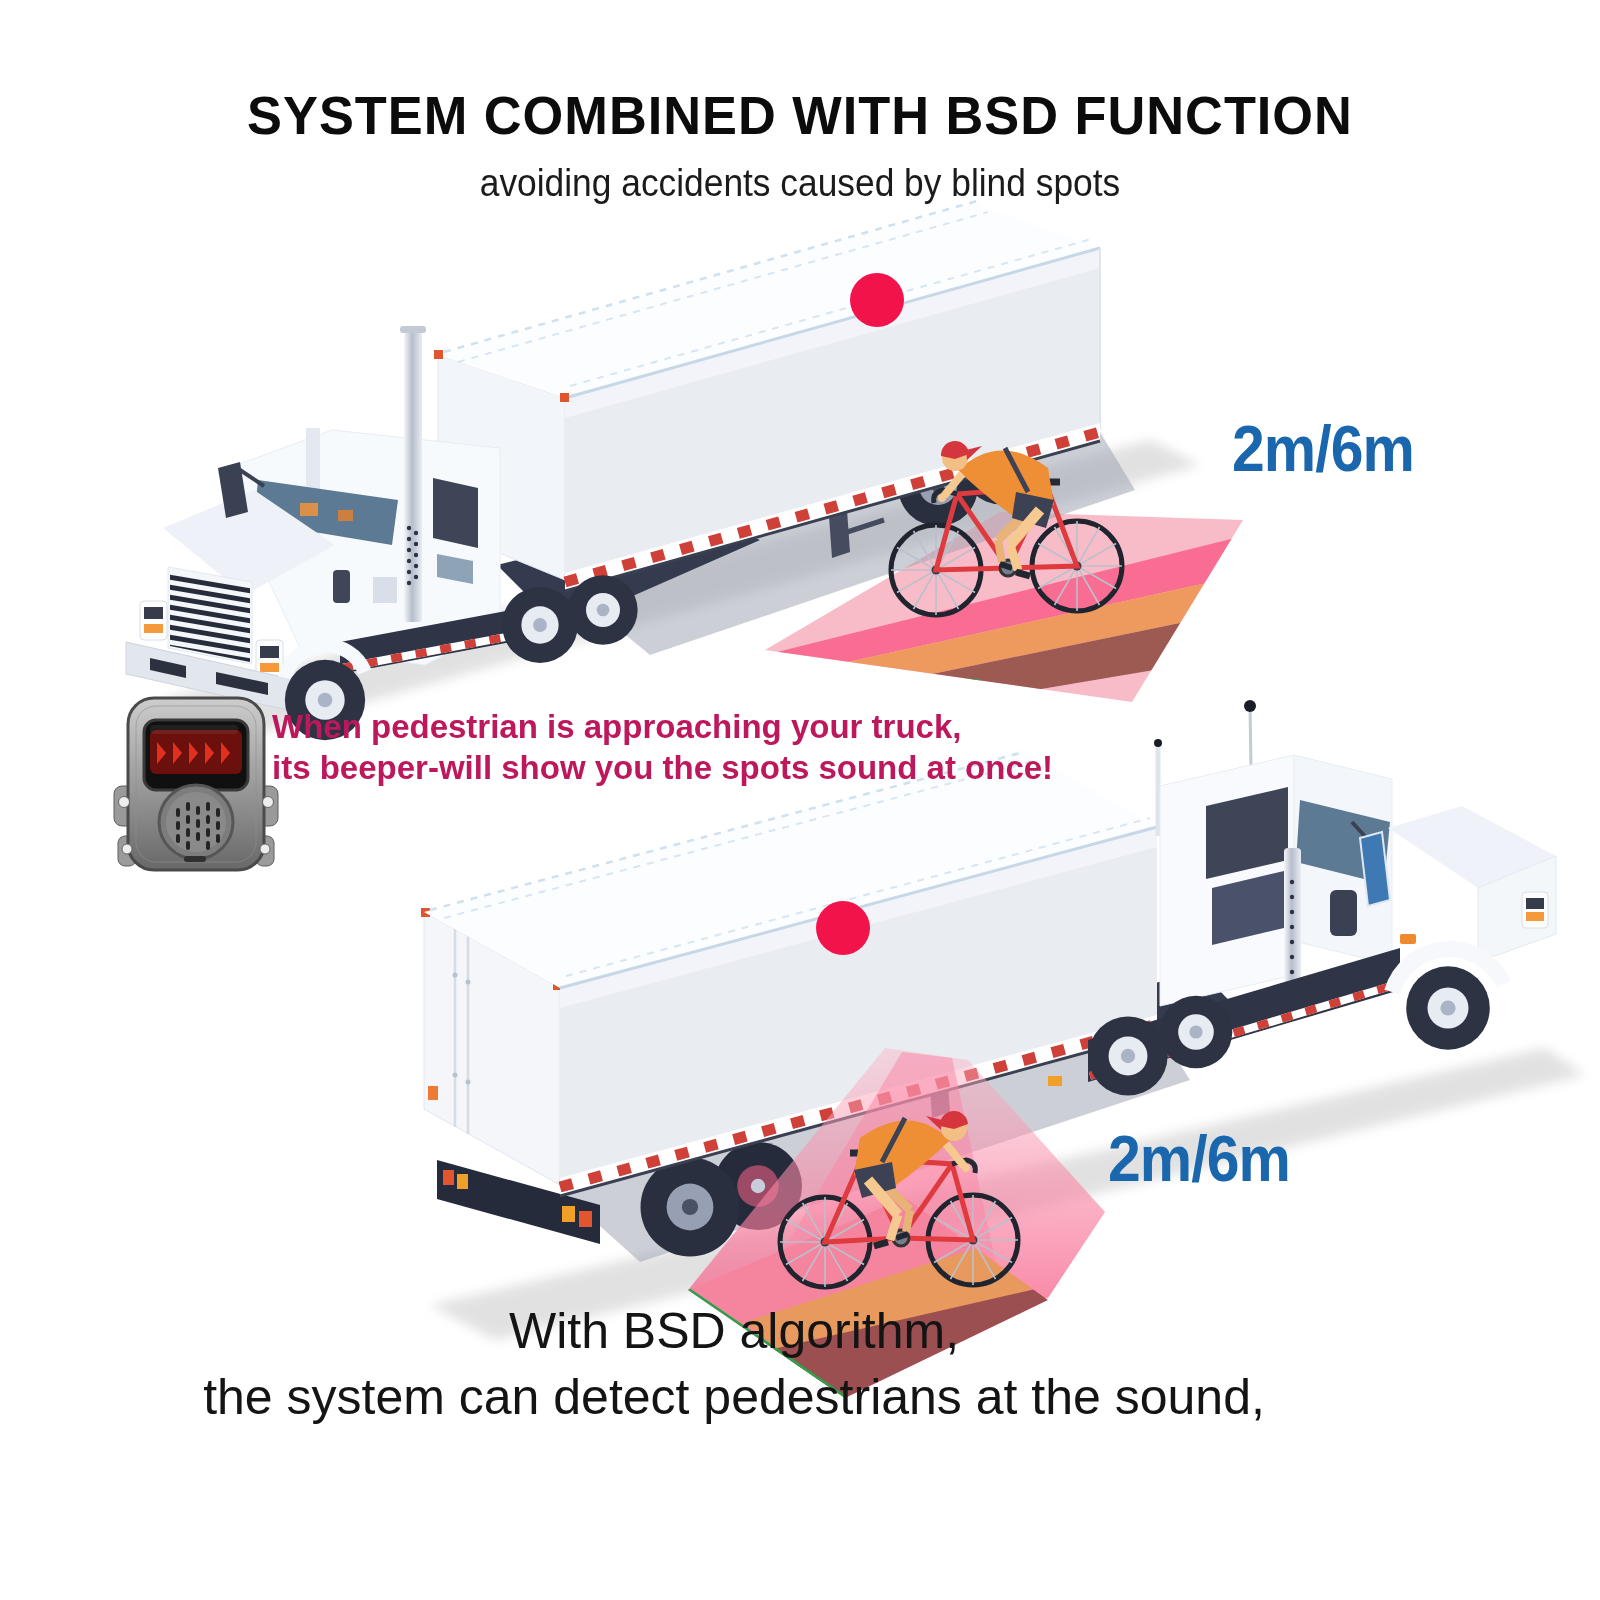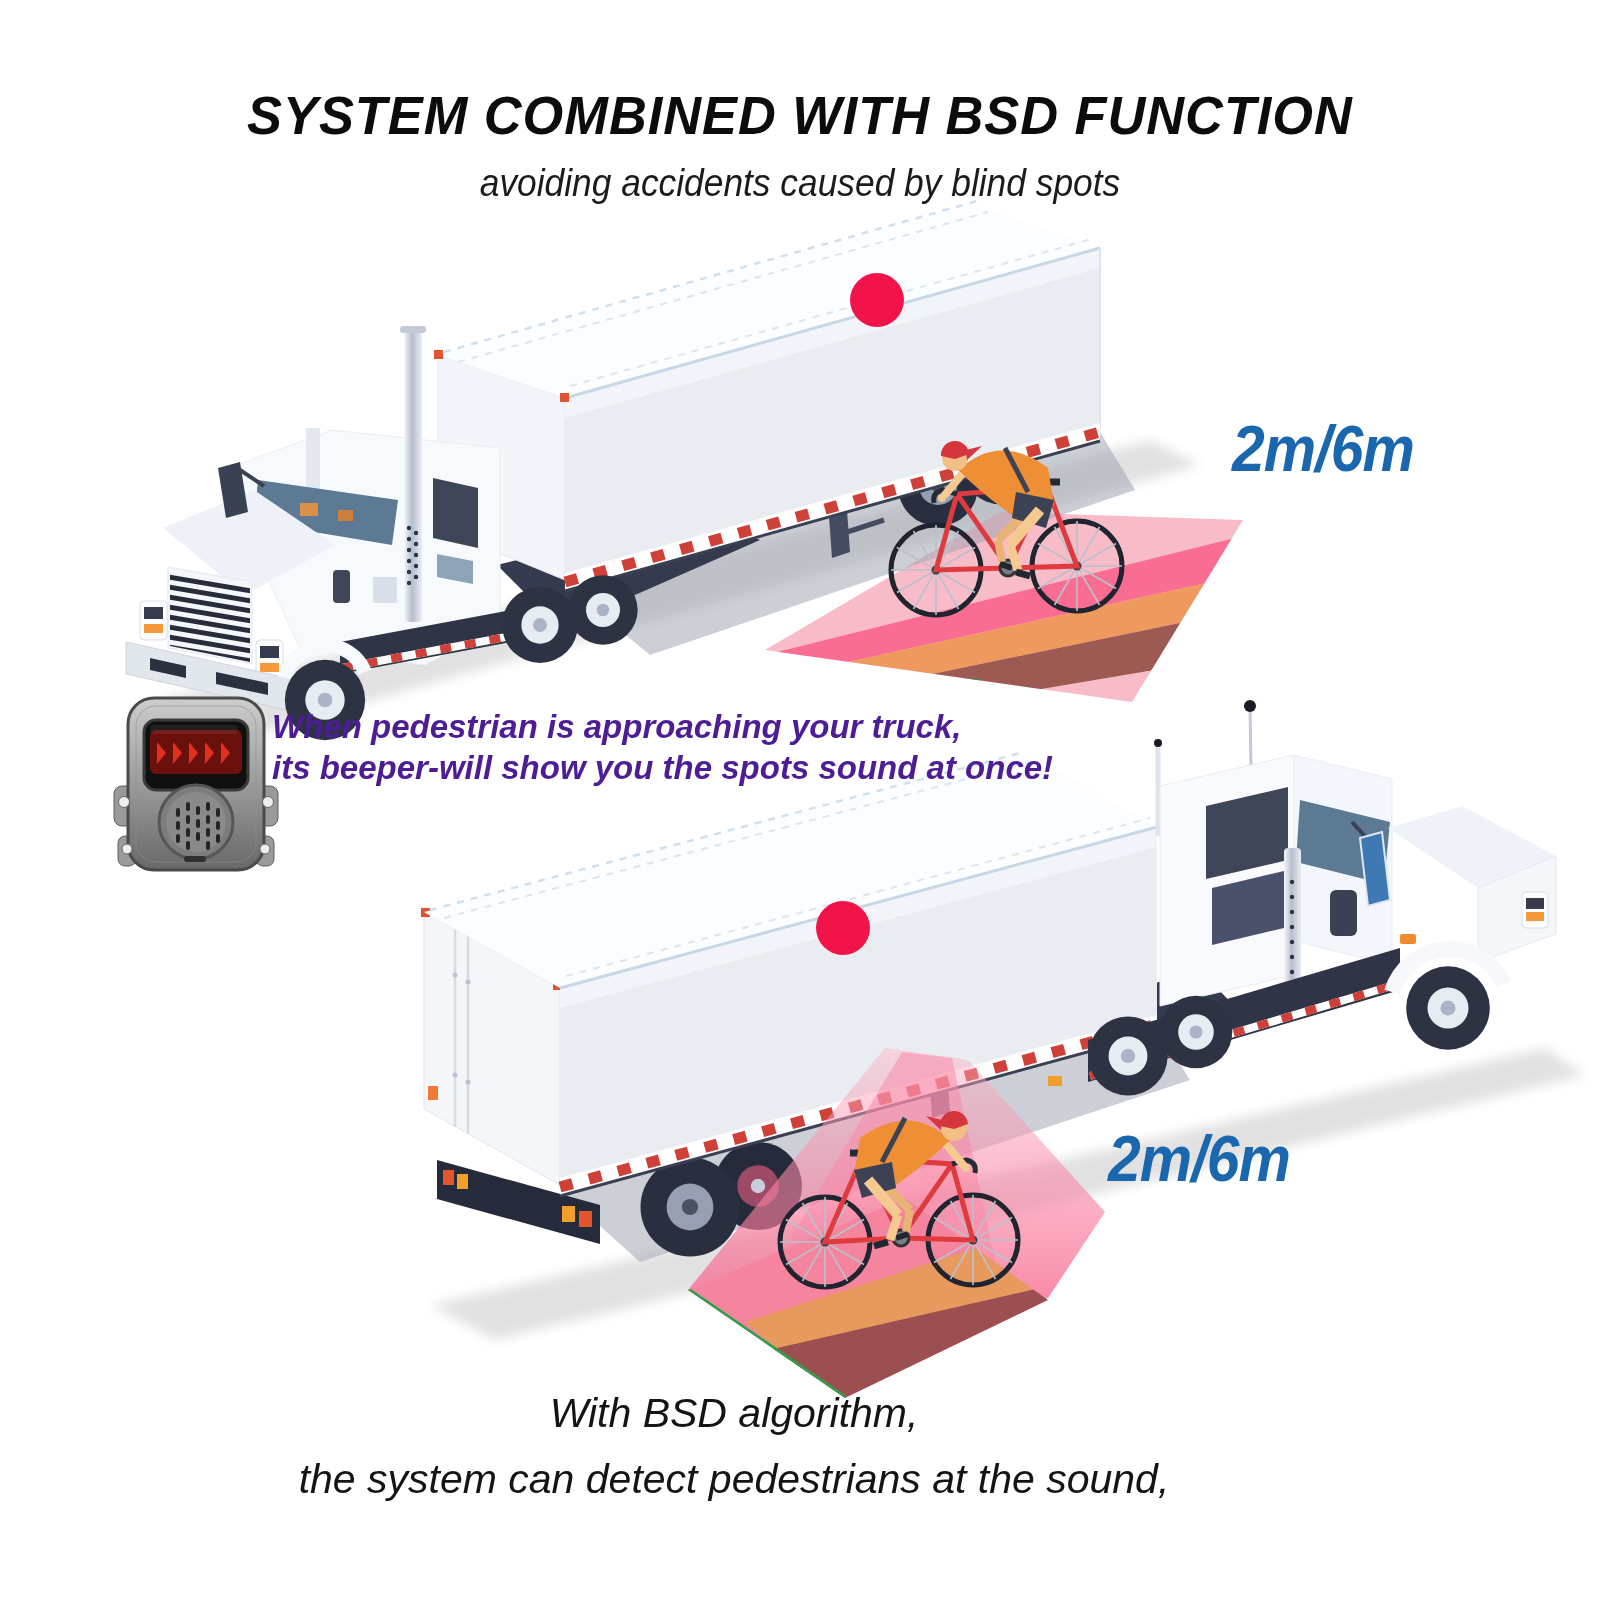--- a/index.html
+++ b/index.html
@@ -1,31 +1,31 @@
 <!DOCTYPE html>
 <html><head>
 <meta charset="utf-8">
 <style>
   html,body{margin:0;padding:0;background:#fff;}
   .stage{position:relative;width:1600px;height:1600px;background:#ffffff;overflow:hidden;
-         font-family:"Liberation Sans", sans-serif;font-style:italic;}
+         font-family:"Liberation Sans", sans-serif;}
   .art{position:absolute;left:0;top:0;width:1600px;height:1600px;}
   .title{position:absolute;top:84px;left:0;width:1600px;text-align:center;
          font-size:54px;font-weight:bold;color:#0c0c0c;letter-spacing:1px;transform:scaleX(.97);}
   .subtitle{position:absolute;top:162px;left:0;width:1600px;text-align:center;
          font-size:38px;color:#1b1b1b;transform:scaleX(.93);}
-  .alert{position:absolute;left:272px;top:706px;color:#4c1d95;font-weight:bold;
+  .alert{position:absolute;left:272px;top:706px;color:#be185d;font-weight:bold;
          font-size:33px;line-height:41px;white-space:nowrap;}
   .alert .db{margin-top:5px;}
   .dist{position:absolute;color:#1a67ae;font-weight:bold;font-size:64px;letter-spacing:-1px;
         transform:scaleX(.92);transform-origin:left top;white-space:nowrap;}
   .dist-top{left:1232px;top:412px;}
   .dist-bottom{left:1108px;top:1122px;}
-  .footer{position:absolute;top:1380px;left:0;width:1468px;text-align:center;
-          font-size:41px;color:#141414;line-height:66px;}
+  .footer{position:absolute;top:1298px;left:0;width:1468px;text-align:center;
+          font-size:50px;color:#141414;line-height:66px;}
 </style>
 </head>
 <body>
 
 <div class="stage">
 
 <svg class="art" viewBox="0 0 1600 1600" xmlns="http://www.w3.org/2000/svg">
   <defs>
     <filter id="blur6" x="-20%" y="-20%" width="140%" height="140%">
           <feGaussianBlur stdDeviation="6"></feGaussianBlur>

